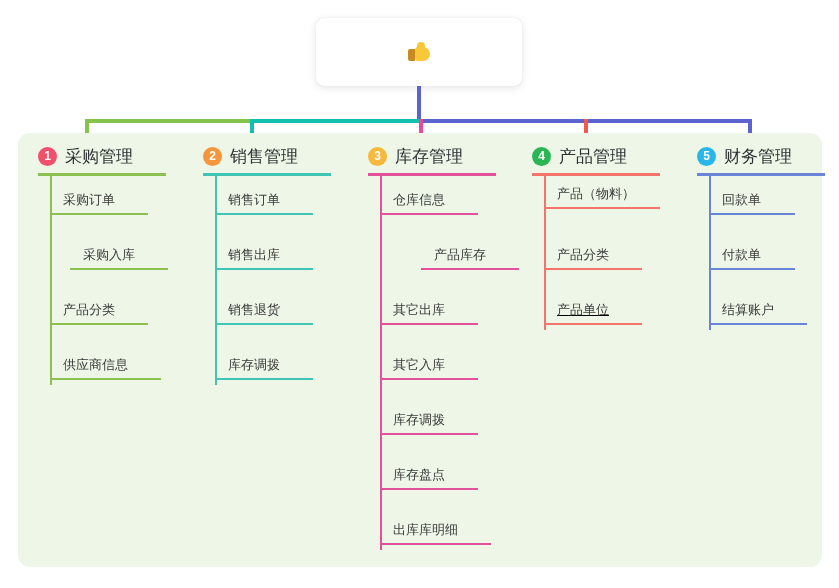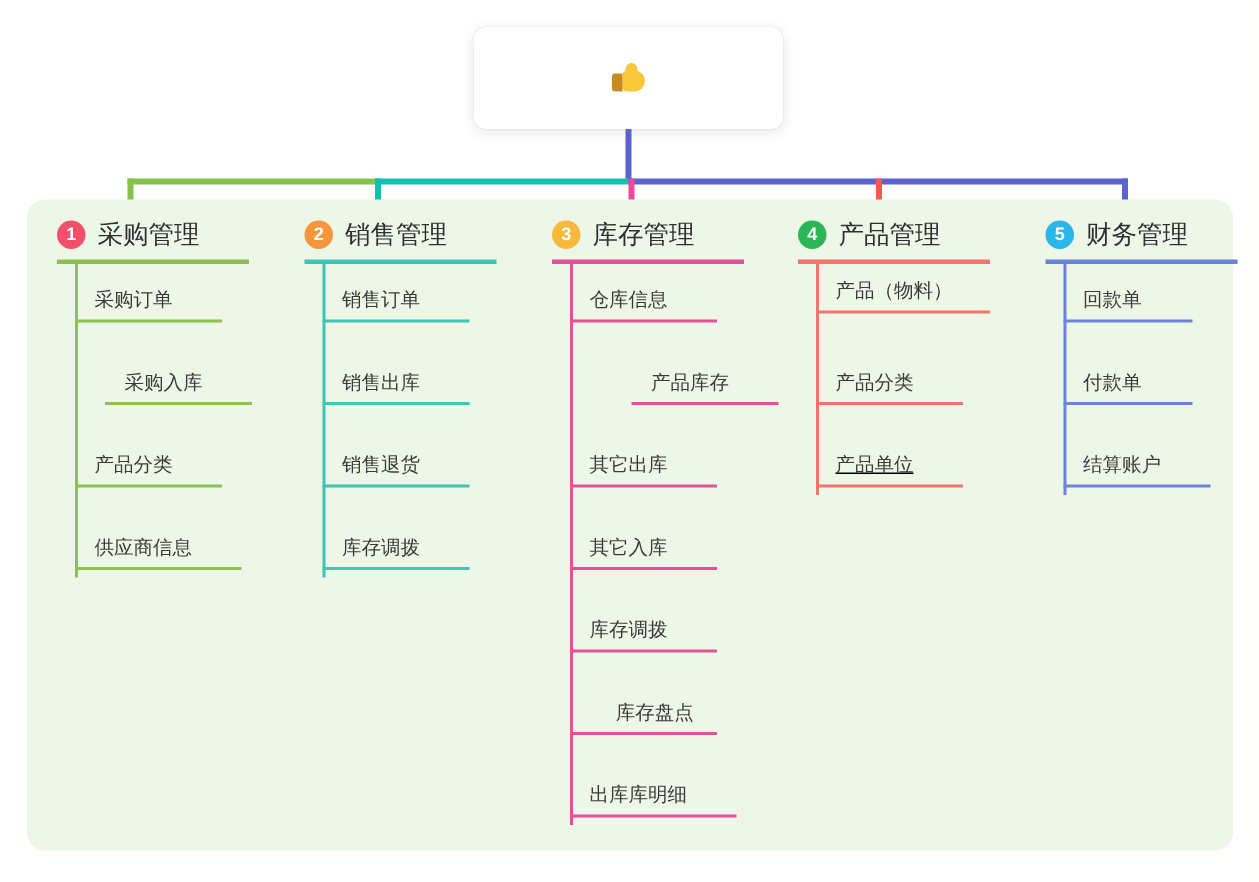--- a/index.html
+++ b/index.html
@@ -268,21 +268,21 @@
         <span class="leaf-rule" style="width:98px; background:#e4519b;"></span>
       </div>
       <div class="leaf" style="top:223px; width:100px;">
         <span class="leaf-label">其它入库</span>
         <span class="leaf-rule" style="width:98px; background:#e4519b;"></span>
       </div>
       <div class="leaf" style="top:278px; width:100px;">
         <span class="leaf-label">库存调拨</span>
         <span class="leaf-rule" style="width:98px; background:#e4519b;"></span>
       </div>
-      <div class="leaf" style="top:333px; width:100px;text-align:center;">
+      <div class="leaf" style="top:333px; width:100px;">
         <span class="leaf-label">库存盘点</span>
         <span class="leaf-rule" style="width:98px; background:#e4519b;"></span>
       </div>
       <div class="leaf" style="top:388px; width:113px;">
         <span class="leaf-label">出库库明细</span>
         <span class="leaf-rule" style="width:111px; background:#e4519b;"></span>
       </div>
     </div>
 
     <div class="column" style="left:514px; width:150px;">

